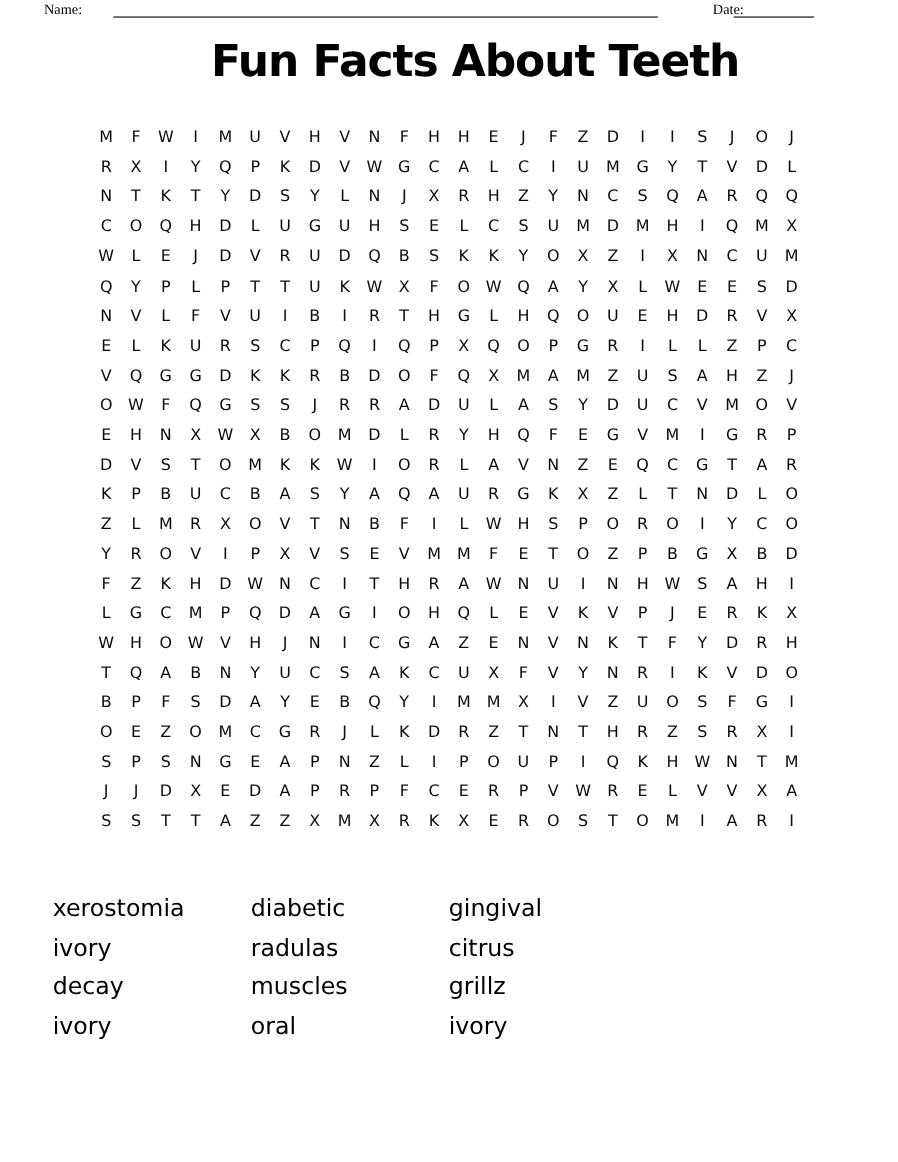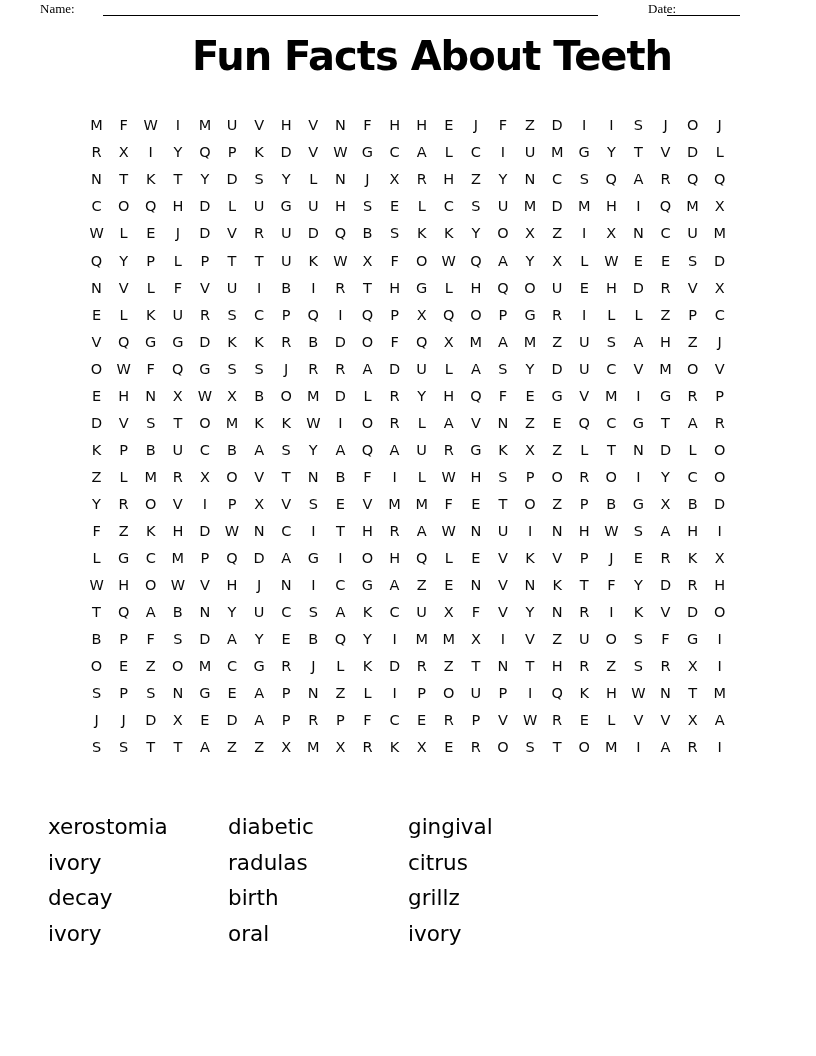--- a/index.html
+++ b/index.html
@@ -688,21 +688,21 @@
 <div class="word-list">
     <div class="word-col word-col-0">
       <div class="word">xerostomia</div>
       <div class="word">ivory</div>
       <div class="word">decay</div>
       <div class="word">ivory</div>
     </div>
     <div class="word-col word-col-1">
       <div class="word">diabetic</div>
       <div class="word">radulas</div>
-      <div class="word">birth</div>
+      <div class="word">muscles</div>
       <div class="word">oral</div>
     </div>
     <div class="word-col word-col-2">
       <div class="word">gingival</div>
       <div class="word">citrus</div>
       <div class="word">grillz</div>
       <div class="word">ivory</div>
     </div>
   </div>
 

